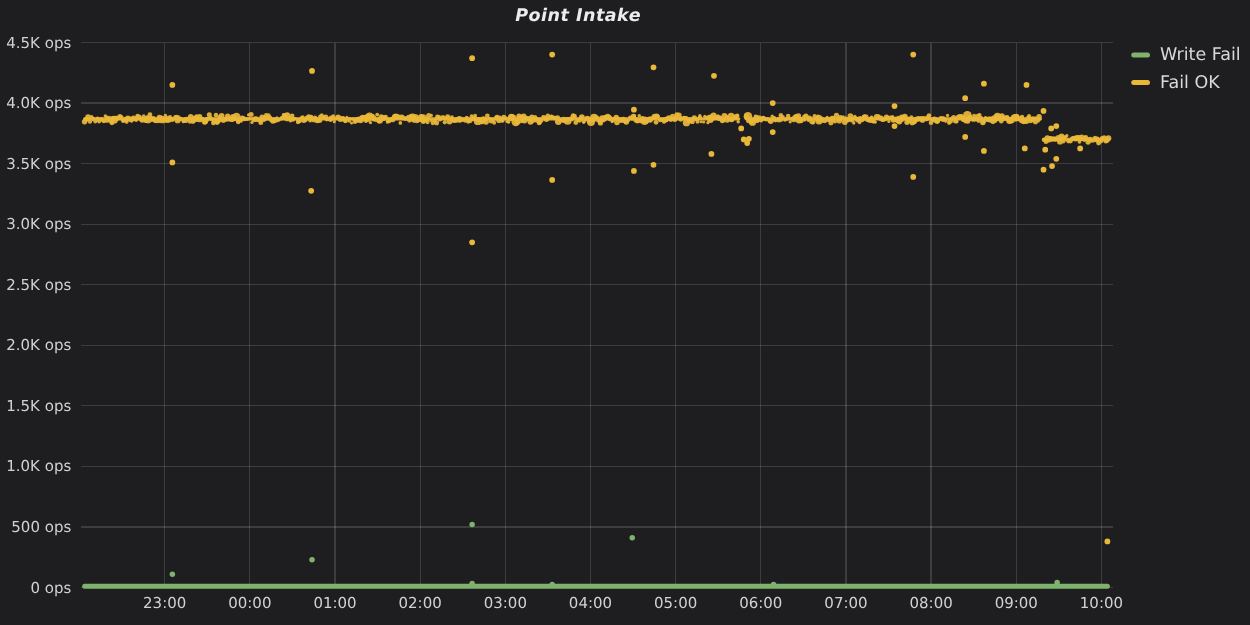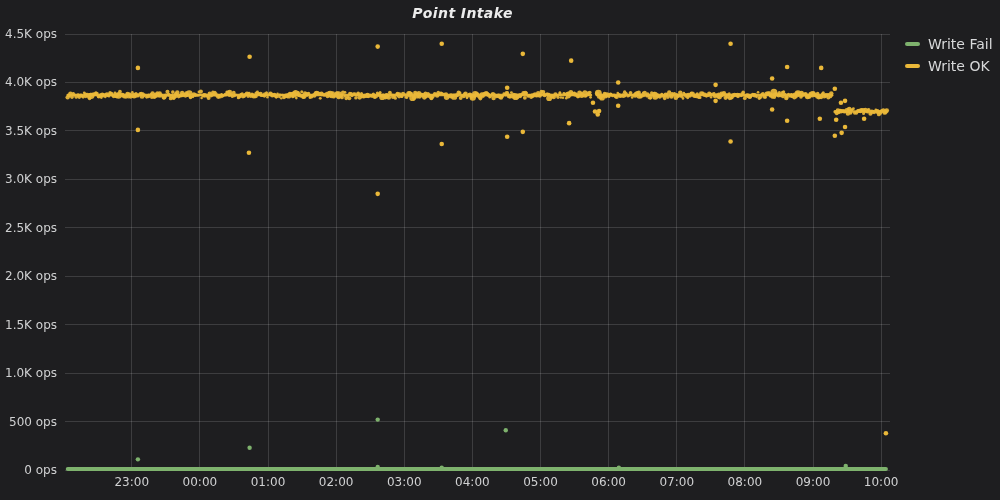--- a/index.html
+++ b/index.html
@@ -880,16 +880,16 @@
       </g>
   </svg>
 
   <div id="legend">
       <div class="legend-item">
         <span class="legend-marker" style="background: rgb(126, 178, 109);"></span>
         <span class="legend-label">Write Fail</span>
       </div>
       <div class="legend-item">
         <span class="legend-marker" style="background: rgb(234, 184, 57);"></span>
-        <span class="legend-label">Write OK</span>
+        <span class="legend-label">Fail OK</span>
       </div>
     </div>
 </div>
 
 </body></html>

